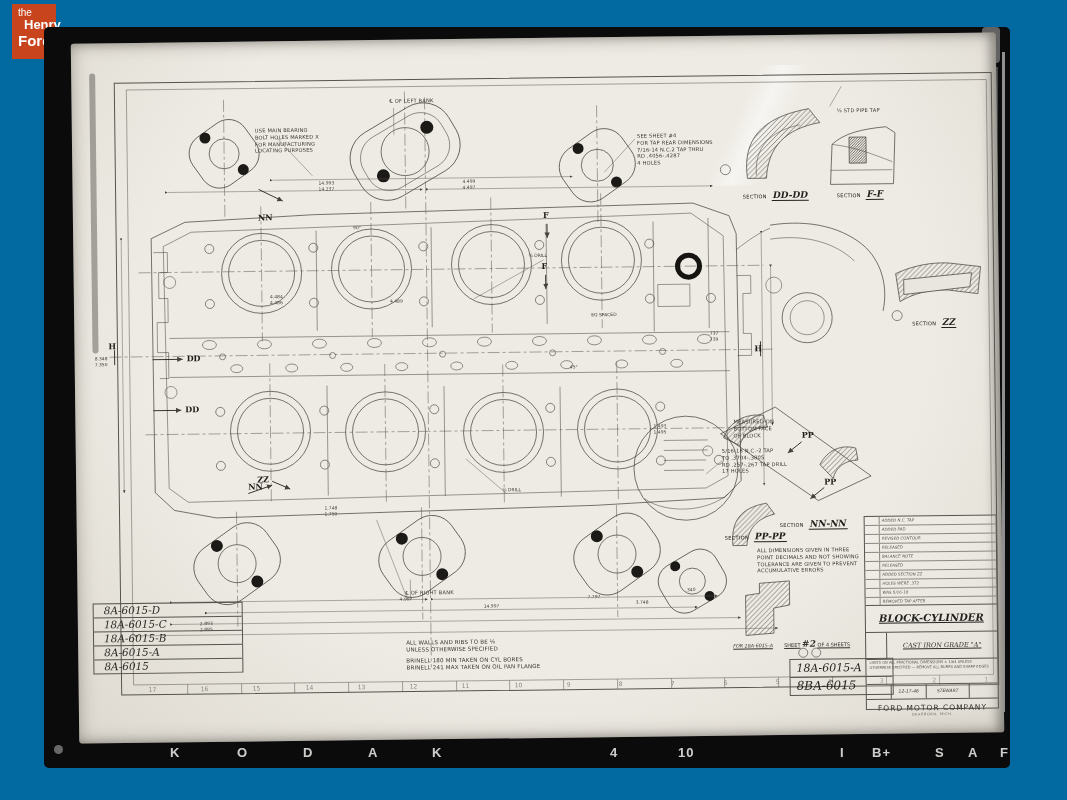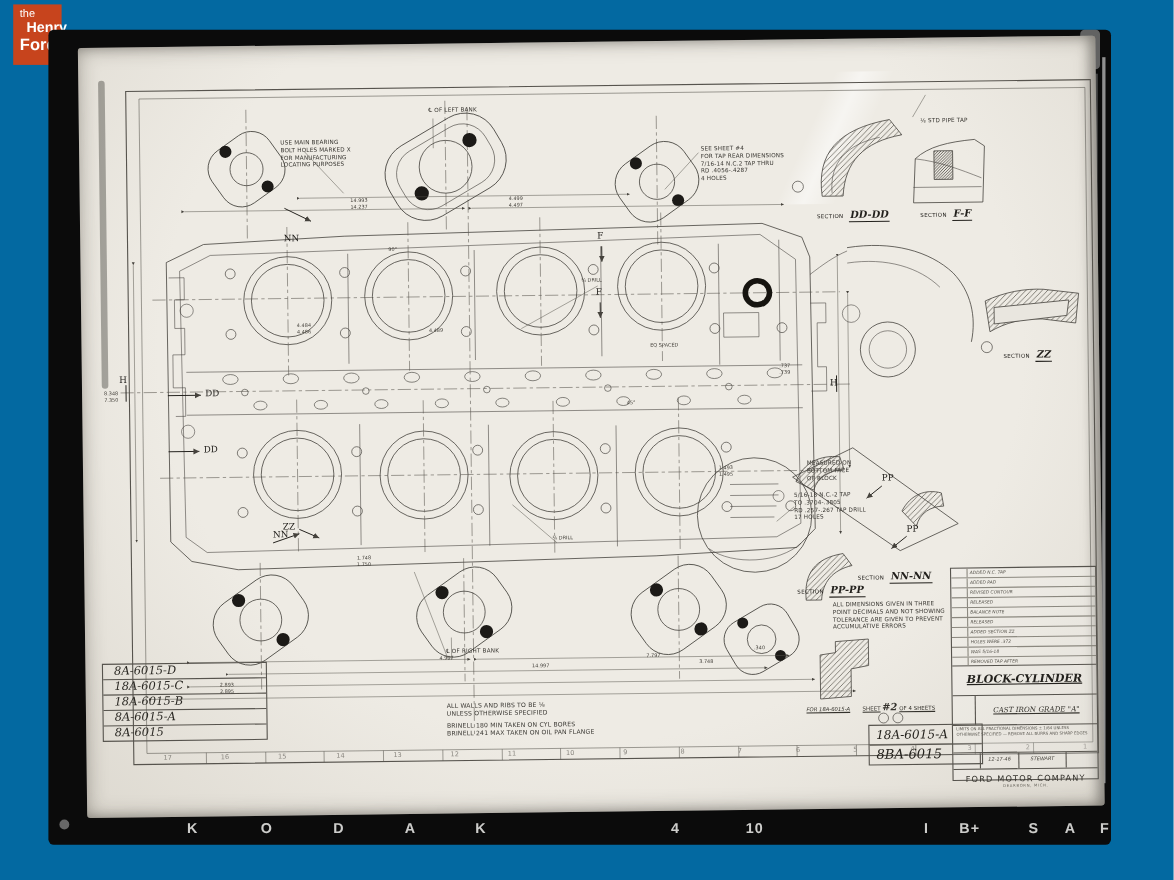--- a/index.html
+++ b/index.html
@@ -25,21 +25,21 @@
   .crease{position:absolute;left:590px;top:30px;width:190px;height:120px;opacity:.5;
           background:linear-gradient(115deg, transparent 40%, #fff 50%, transparent 62%);}
   .edge-smudge{position:absolute;left:18px;top:30px;width:6px;height:280px;background:rgba(30,28,24,.35);border-radius:3px;}
   
   .note{position:absolute;font-size:5.2px;line-height:1.3;color:#3a3833;white-space:pre-line;letter-spacing:.15px;}
   .note.md{font-size:5.6px;}
   .sec{position:absolute;white-space:nowrap;color:#23211d;}
   .sec-w{font-size:5px;letter-spacing:.3px;}
   .sec-n{font-size:9px;font-weight:bold;font-style:italic;font-family:"DejaVu Serif",serif;
          border-bottom:1.2px solid #23211d;padding:0 1px;}
-  .marker{position:absolute;font-size:8px;font-weight:normal;color:#1d1b18;font-family:"DejaVu Serif",serif;}
+  .marker{position:absolute;font-size:8px;font-weight:bold;color:#1d1b18;font-family:"DejaVu Serif",serif;}
   .dim{position:absolute;font-size:4.5px;line-height:1;color:#45423c;white-space:nowrap;}
   .zone{position:absolute;top:643px;font-size:6px;color:#8a8780;}
   
   .parts{position:absolute;left:15px;top:560px;width:148px;border:1px solid #56534d;}
   .part-row{height:13px;border-bottom:1px solid #56534d;font-family:"DejaVu Serif",serif;
             font-style:italic;font-size:10.5px;color:#2c2a25;padding-left:10px;line-height:13px;}
   .part-row:last-child{border-bottom:none;}
   
   .tb{position:absolute;left:787px;top:482px;width:131px;height:192px;border:1px solid #56534d;
       background:rgba(255,255,255,.18);}

